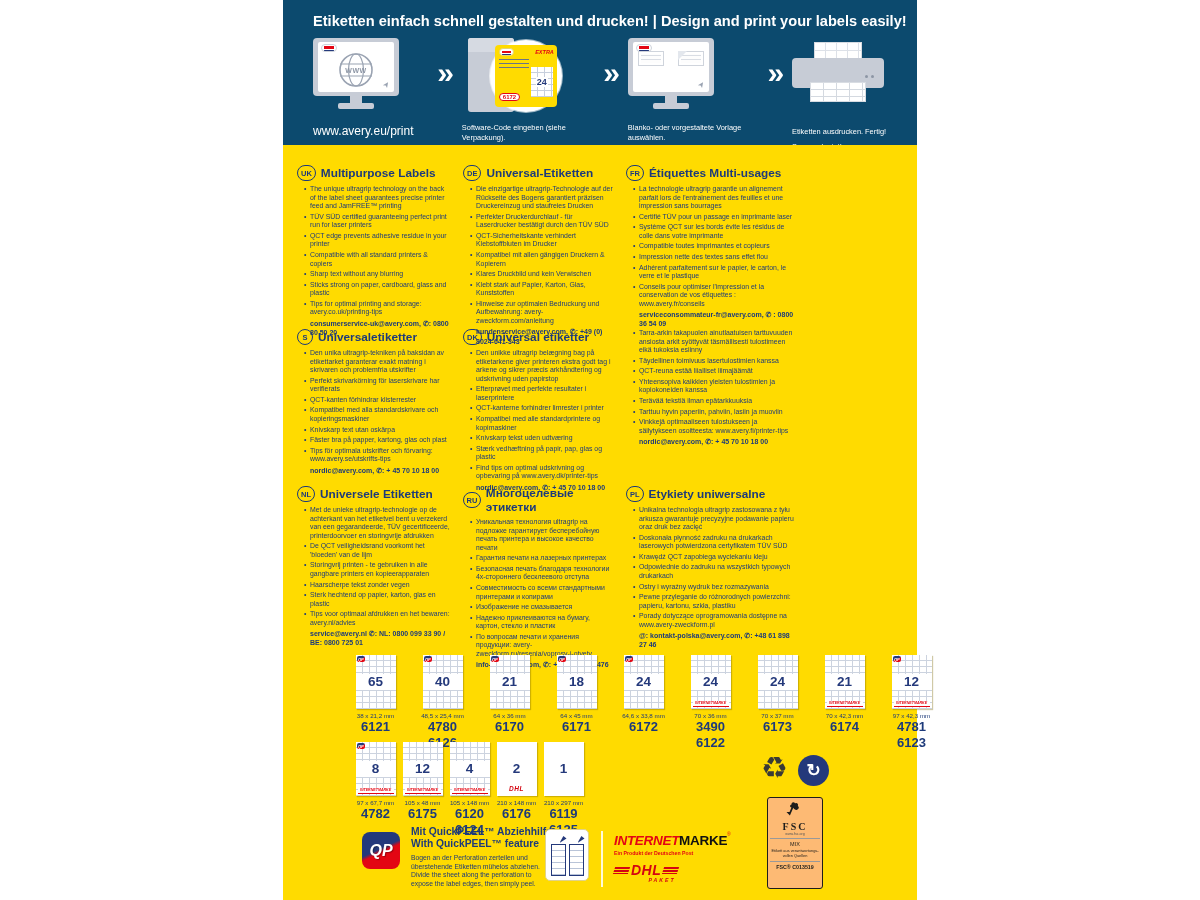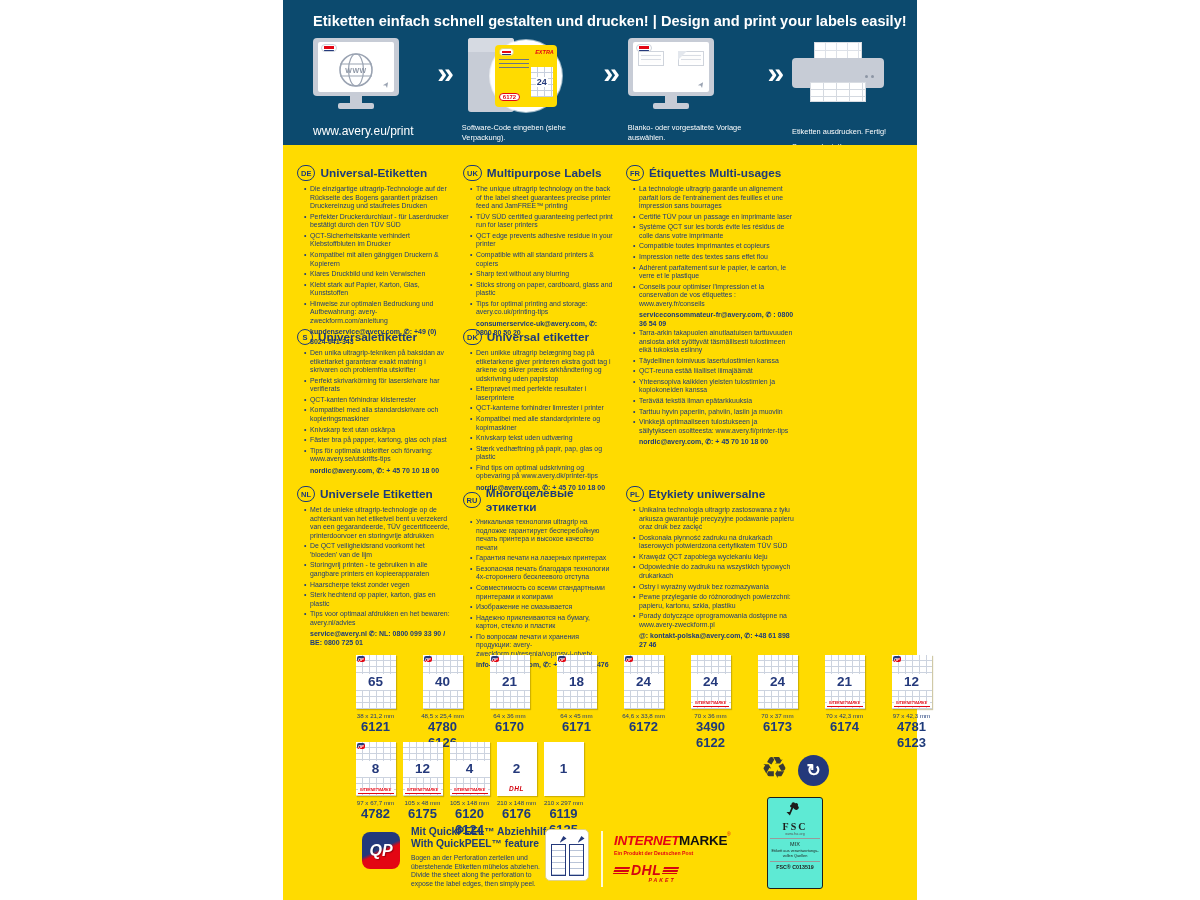--- a/index.html
+++ b/index.html
@@ -103,21 +103,21 @@
     font-size:3.6px; font-weight:bold; font-style:italic; text-align:center; border-bottom:1px solid #e30613; line-height:1.4; white-space:nowrap; overflow:hidden; }
   .dhl-mini { position:absolute; left:2px; right:2px; bottom:4px; z-index:2; text-align:center; color:#d40511;
     font-size:6.5px; font-weight:bold; font-style:italic; letter-spacing:0.5px; }
   .dims { font-size:6.2px; color:#1d3a7a; margin-top:3px; white-space:nowrap; }
   .code { font-size:13px; font-weight:bold; color:#1d3a7a; line-height:1.2; }
 
   
   .recycle-icon { position:absolute; left:478px; top:608px; font-size:30px; color:#3a3a36; line-height:1; }
   .green-dot { position:absolute; left:515px; top:610px; width:31px; height:31px; border-radius:50%; background:#24397b;
     color:#fff; display:flex; align-items:center; justify-content:center; font-size:17px; font-weight:bold; }
-  .fsc-box { position:absolute; left:484px; top:652px; width:56px; height:92px; background:#5eead4;
+  .fsc-box { position:absolute; left:484px; top:652px; width:56px; height:92px; background:#fdba74;
     border:1.5px solid #1d1d1b; border-radius:3px; padding:3px 2px; text-align:center; color:#1d1d1b; }
   .fsc-name { font-family:"Liberation Serif", serif; font-size:10px; font-weight:bold; letter-spacing:2px; line-height:1; }
   .fsc-url { font-size:3.6px; color:#555; }
   .fsc-grade { font-size:5.5px; margin-top:2px; padding-top:2px; border-top:0.5px solid #999; }
   .fsc-desc { font-size:3.9px; line-height:1.25; margin-top:2px; }
   .fsc-code { font-size:5.3px; font-weight:bold; margin-top:2px; padding-top:2px; border-top:0.5px solid #999; }
 
   
   .qp-logo { position:absolute; left:79px; top:687px; width:38px; height:37px; border-radius:8px;
     background:linear-gradient(155deg,#24397b 46%,#e30613 54%); color:#fff; display:flex; align-items:center;
@@ -250,50 +250,50 @@
 
       </div>
     </div>
 
     <div class="body">
 
       <div class="langs">
 
         <section class="lang">
           <div class="lang-head">
+            <span class="badge">UK</span>
+            <h3>Multipurpose Labels</h3>
+          </div>
+          <ul>
+              <li>The unique ultragrip technology on the back of the label sheet guarantees precise printer feed and JamFREE™ printing</li>
+              <li>TÜV SÜD certified guaranteeing perfect print run for laser printers</li>
+              <li>QCT edge prevents adhesive residue in your printer</li>
+              <li>Compatible with all standard printers &amp; copiers</li>
+              <li>Sharp text without any blurring</li>
+              <li>Sticks strong on paper, cardboard, glass and plastic</li>
+              <li>Tips for optimal printing and storage: avery.co.uk/printing-tips</li>
+            </ul>
+          <div class="contact">consumerservice-uk@avery.com, ✆: 0800 80 50 20</div>
+        </section>
+
+        <section class="lang">
+          <div class="lang-head">
             <span class="badge">DE</span>
             <h3>Universal-Etiketten</h3>
           </div>
           <ul>
               <li>Die einzigartige ultragrip-Technologie auf der Rückseite des Bogens garantiert präzisen Druckereinzug und staufreies Drucken</li>
               <li>Perfekter Druckerdurchlauf - für Laserdrucker bestätigt durch den TÜV SÜD</li>
               <li>QCT-Sicherheitskante verhindert Klebstoffbluten im Drucker</li>
               <li>Kompatibel mit allen gängigen Druckern &amp; Kopierern</li>
               <li>Klares Druckbild und kein Verwischen</li>
               <li>Klebt stark auf Papier, Karton, Glas, Kunststoffen</li>
               <li>Hinweise zur optimalen Bedruckung und Aufbewahrung: avery-zweckform.com/anleitung</li>
             </ul>
           <div class="contact">kundenservice@avery.com, ✆: +49 (0) 8024-641-343</div>
-        </section>
-
-        <section class="lang">
-          <div class="lang-head">
-            <span class="badge">UK</span>
-            <h3>Multipurpose Labels</h3>
-          </div>
-          <ul>
-              <li>The unique ultragrip technology on the back of the label sheet guarantees precise printer feed and JamFREE™ printing</li>
-              <li>TÜV SÜD certified guaranteeing perfect print run for laser printers</li>
-              <li>QCT edge prevents adhesive residue in your printer</li>
-              <li>Compatible with all standard printers &amp; copiers</li>
-              <li>Sharp text without any blurring</li>
-              <li>Sticks strong on paper, cardboard, glass and plastic</li>
-              <li>Tips for optimal printing and storage: avery.co.uk/printing-tips</li>
-            </ul>
-          <div class="contact">consumerservice-uk@avery.com, ✆: 0800 80 50 20</div>
         </section>
 
         <section class="lang">
           <div class="lang-head">
             <span class="badge">FR</span>
             <h3>Étiquettes Multi-usages</h3>
           </div>
           <ul>
               <li>La technologie ultragrip garantie un alignement parfait lors de l'entrainement des feuilles et une impression sans bourrages</li>
               <li>Certifié TÜV pour un passage en imprimante laser</li>

